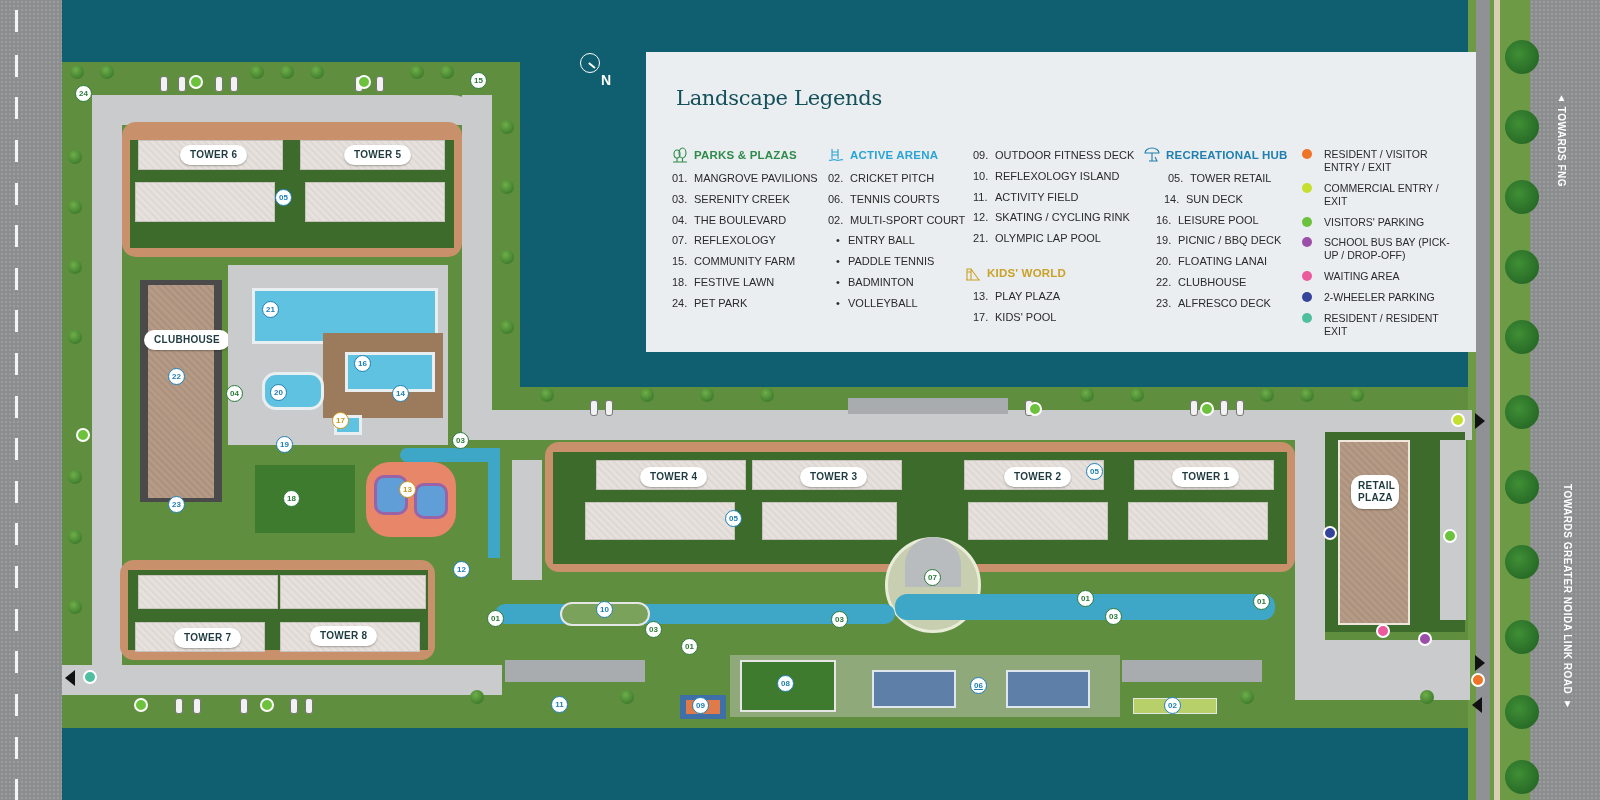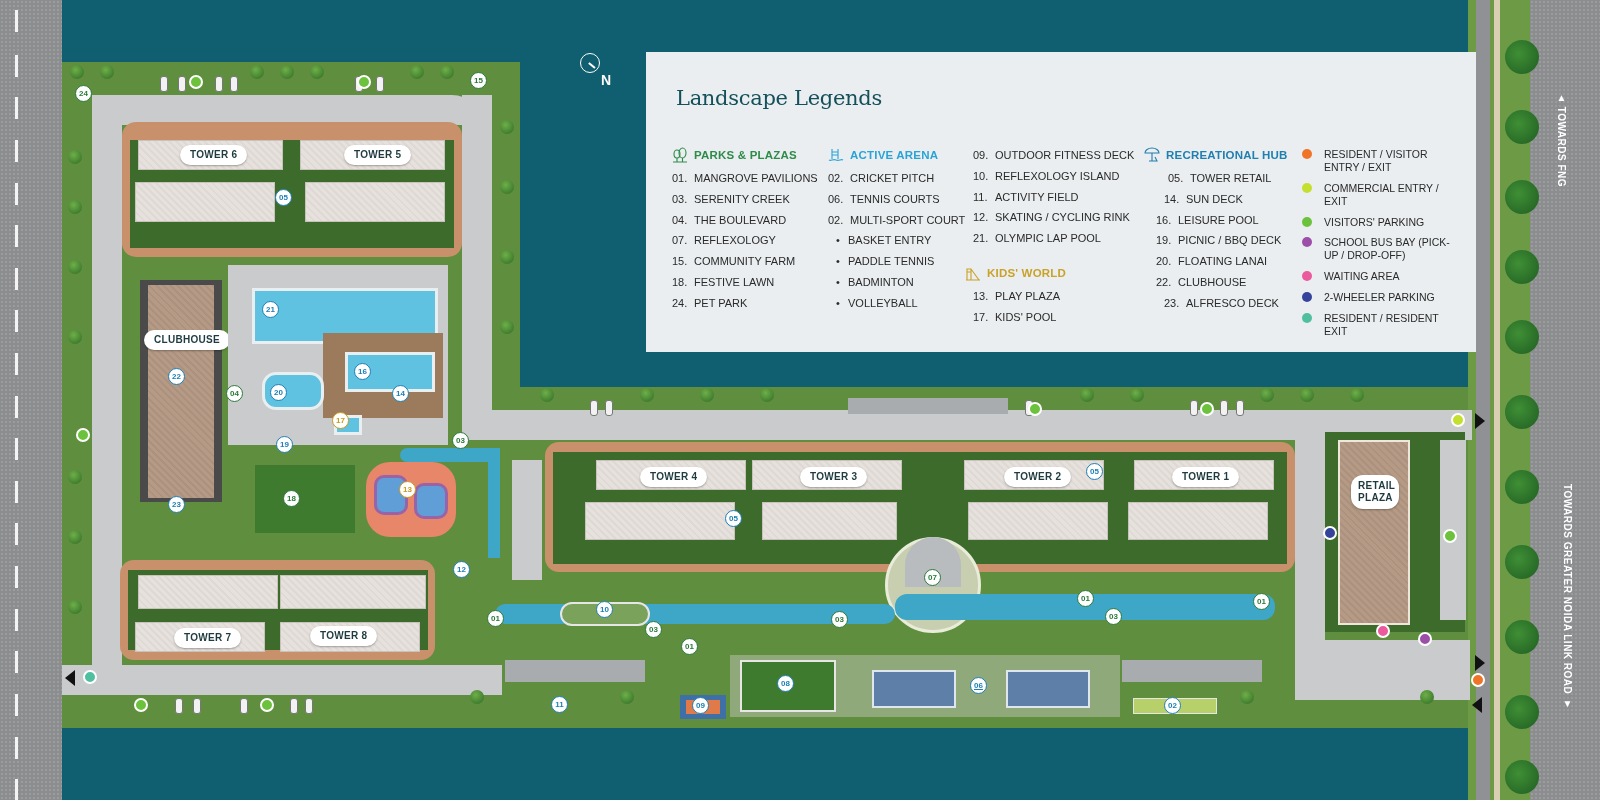--- a/index.html
+++ b/index.html
@@ -279,21 +279,21 @@
 <div class="arrow-l" style="left:65px; top:670px;"></div>
 <div class="arrow-r" style="left:1475px; top:413px;"></div>
 <div class="arrow-r" style="left:1475px; top:655px;"></div>
 <div class="arrow-l" style="left:1472px; top:697px;"></div>
 
 <div id="markers">
     <div class="num-badge nb-green" style="left: 75px; top: 85px;">24</div>
     <div class="num-badge nb-green" style="left: 470px; top: 72px;">15</div>
     <div class="num-badge nb-blue" style="left: 275px; top: 189px;">05</div>
     <div class="num-badge nb-blue" style="left: 262px; top: 301px;">21</div>
-    <div class="num-badge nb-blue" style="left: 354px; top: 363px;">16</div>
+    <div class="num-badge nb-blue" style="left: 354px; top: 355px;">16</div>
     <div class="num-badge nb-blue" style="left: 168px; top: 368px;">22</div>
     <div class="num-badge nb-green" style="left: 226px; top: 378px; margin-top: 7px;">04</div>
     <div class="num-badge nb-blue" style="left: 270px; top: 384px;">20</div>
     <div class="num-badge nb-blue" style="left: 392px; top: 385px;">14</div>
     <div class="num-badge nb-gold" style="left: 332px; top: 412px;">17</div>
     <div class="num-badge nb-green" style="left: 452px; top: 432px;">03</div>
     <div class="num-badge nb-blue" style="left: 276px; top: 436px;">19</div>
     <div class="num-badge nb-green" style="left: 283px; top: 490px;">18</div>
     <div class="num-badge nb-gold" style="left: 399px; top: 481px;">13</div>
     <div class="num-badge nb-blue" style="left: 168px; top: 496px;">23</div>
@@ -389,21 +389,21 @@
     <div class="leg-item">
         <span class="leg-num">06.</span>
         <span>TENNIS COURTS</span>
       </div>
     <div class="leg-item">
         <span class="leg-num">02.</span>
         <span>MULTI-SPORT COURT</span>
       </div>
     <div class="leg-item">
         <span class="leg-bullet">•</span>
-        <span>BASKET ENTRY</span>
+        <span>ENTRY BALL</span>
       </div>
     <div class="leg-item">
         <span class="leg-bullet">•</span>
         <span>PADDLE TENNIS</span>
       </div>
     <div class="leg-item">
         <span class="leg-bullet">•</span>
         <span>BADMINTON</span>
       </div>
     <div class="leg-item">
@@ -473,21 +473,21 @@
         <span>PICNIC / BBQ DECK</span>
       </div>
     <div class="leg-item" style="margin-left:12px">
         <span class="leg-num">20.</span>
         <span>FLOATING LANAI</span>
       </div>
     <div class="leg-item" style="margin-left:12px">
         <span class="leg-num">22.</span>
         <span>CLUBHOUSE</span>
       </div>
-    <div class="leg-item" style="margin-left:20px">
+    <div class="leg-item" style="margin-left:12px">
         <span class="leg-num">23.</span>
         <span>ALFRESCO DECK</span>
       </div>
   </div>
 
   <div class="legend-col" style="left:656px; top:96px; width:160px;">
     <div class="key-item">
         <span class="key-dot" style="background:#f07427"></span>
         <span>RESIDENT / VISITOR ENTRY / EXIT</span>
       </div>

